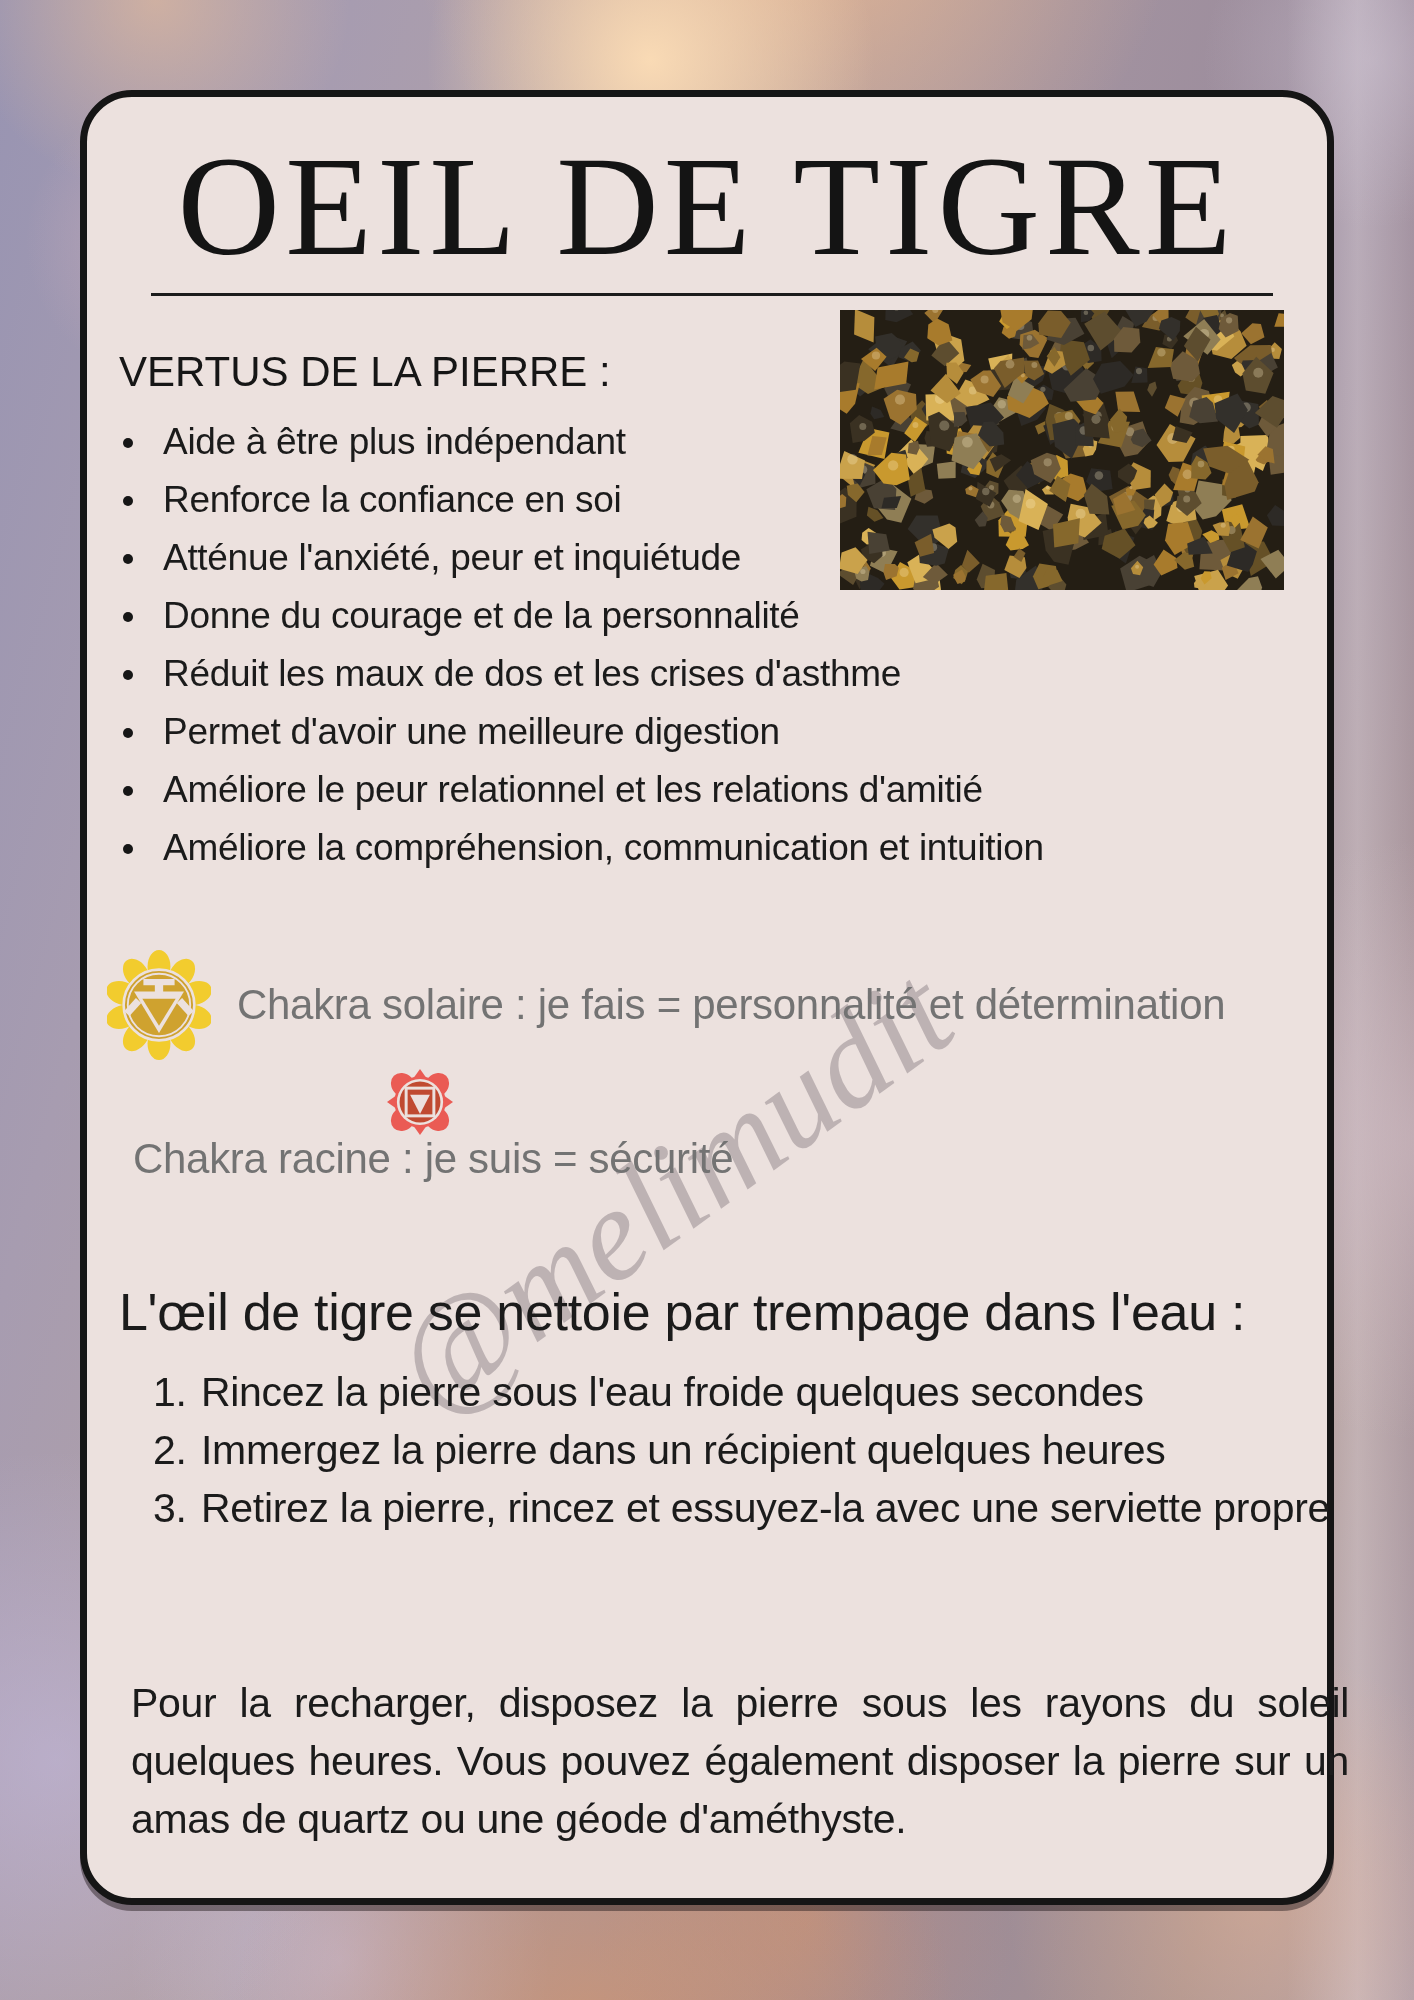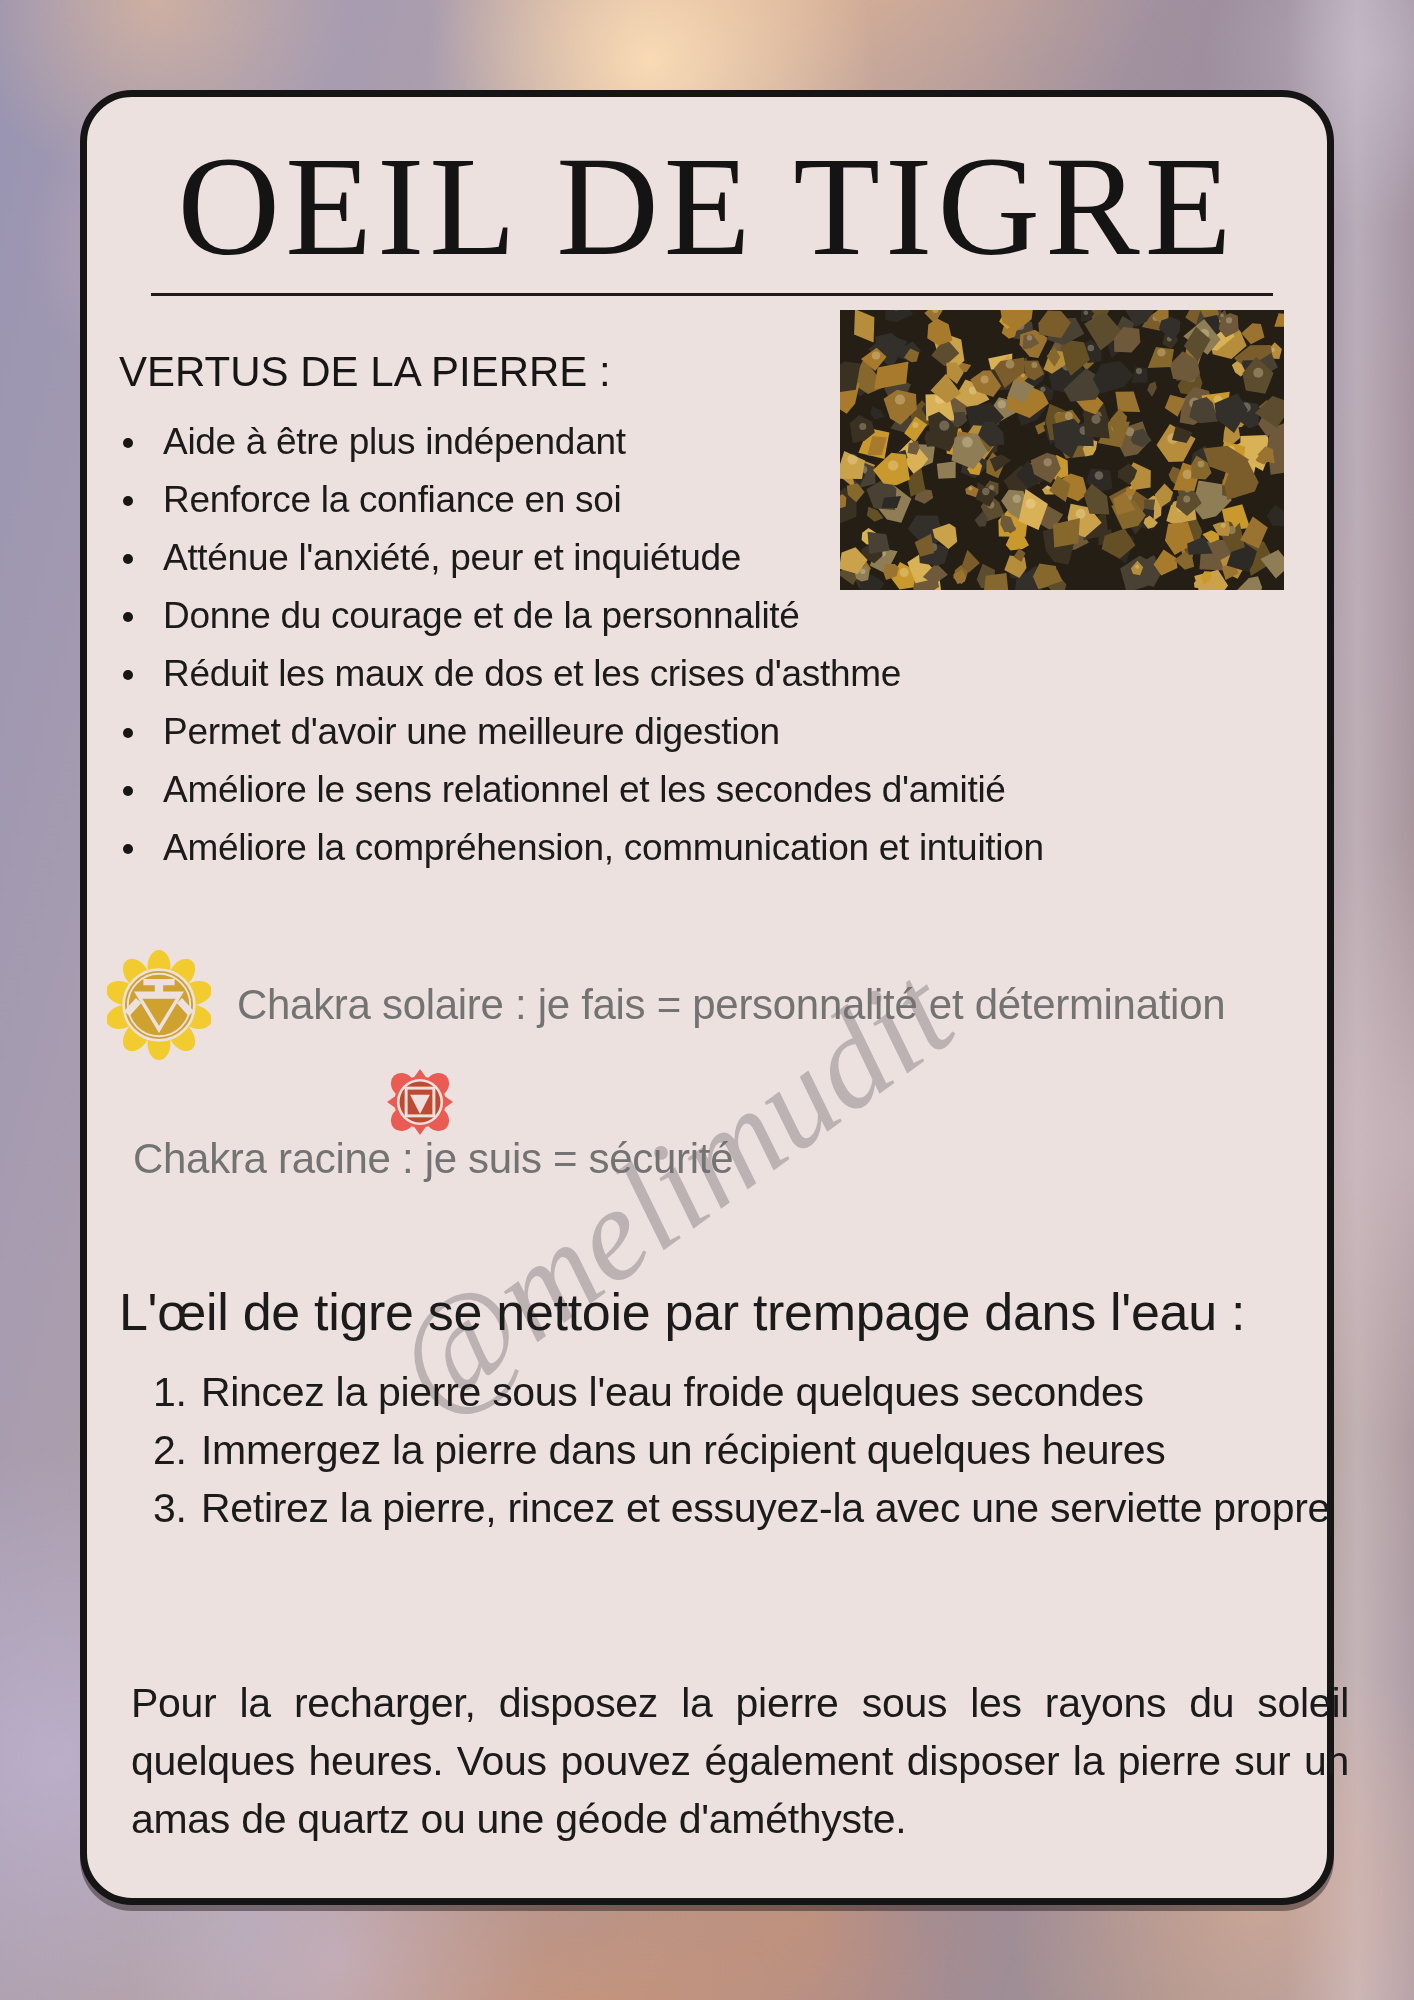--- a/index.html
+++ b/index.html
@@ -466,21 +466,21 @@
         <polygon points="360.6,268.2 364.3,261.2 370.0,261.6 371.7,268.2 364.5,274.5" fill="#c9992e"></polygon>
       </svg>
 
     <ul class="bullets">
       <li><span class="dot"></span><span>Aide à être plus indépendant</span></li>
       <li><span class="dot"></span><span>Renforce la confiance en soi</span></li>
       <li><span class="dot"></span><span>Atténue l'anxiété, peur et inquiétude</span></li>
       <li><span class="dot"></span><span>Donne du courage et de la personnalité</span></li>
       <li><span class="dot"></span><span>Réduit les maux de dos et les crises d'asthme</span></li>
       <li><span class="dot"></span><span>Permet d'avoir une meilleure digestion</span></li>
-      <li><span class="dot"></span><span>Améliore le sens relationnel et les secondes d'amitié</span></li>
+      <li><span class="dot"></span><span>Améliore le peur relationnel et les relations d'amitié</span></li>
       <li><span class="dot"></span><span>Améliore la compréhension, communication et intuition</span></li>
     </ul>
 
     <div class="chakra-row row1">
       <svg class="chakra-icon" width="104" height="112" viewBox="0 0 100 100">
         <g fill="#f2cc2e">
           <g transform="rotate(0 50 50)">
               <ellipse cx="50" cy="13" rx="11" ry="16"></ellipse>
             </g>
           <g transform="rotate(36 50 50)">

